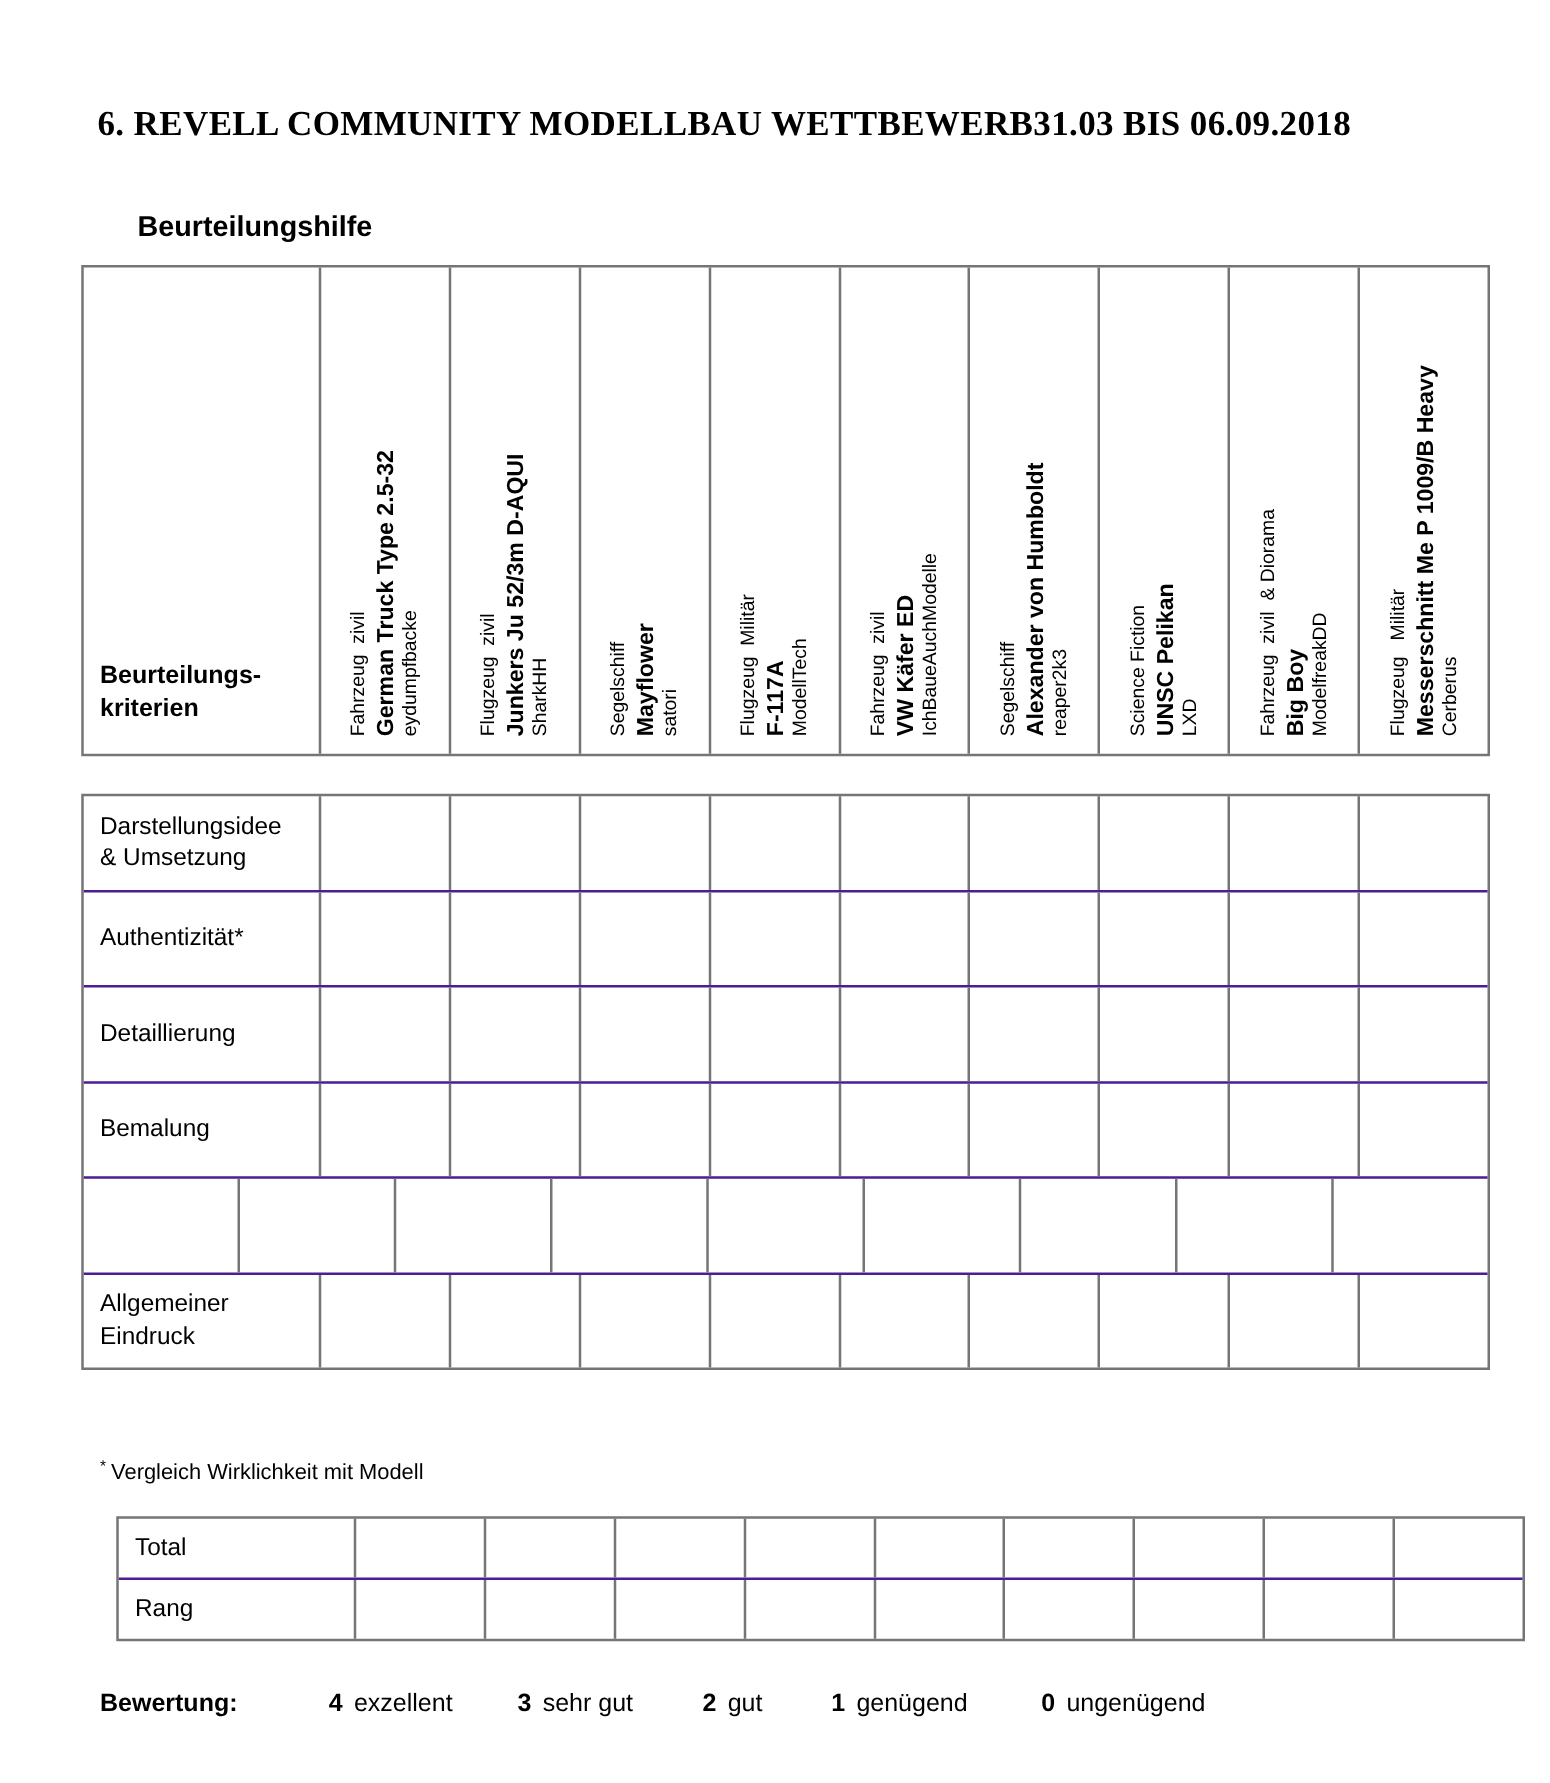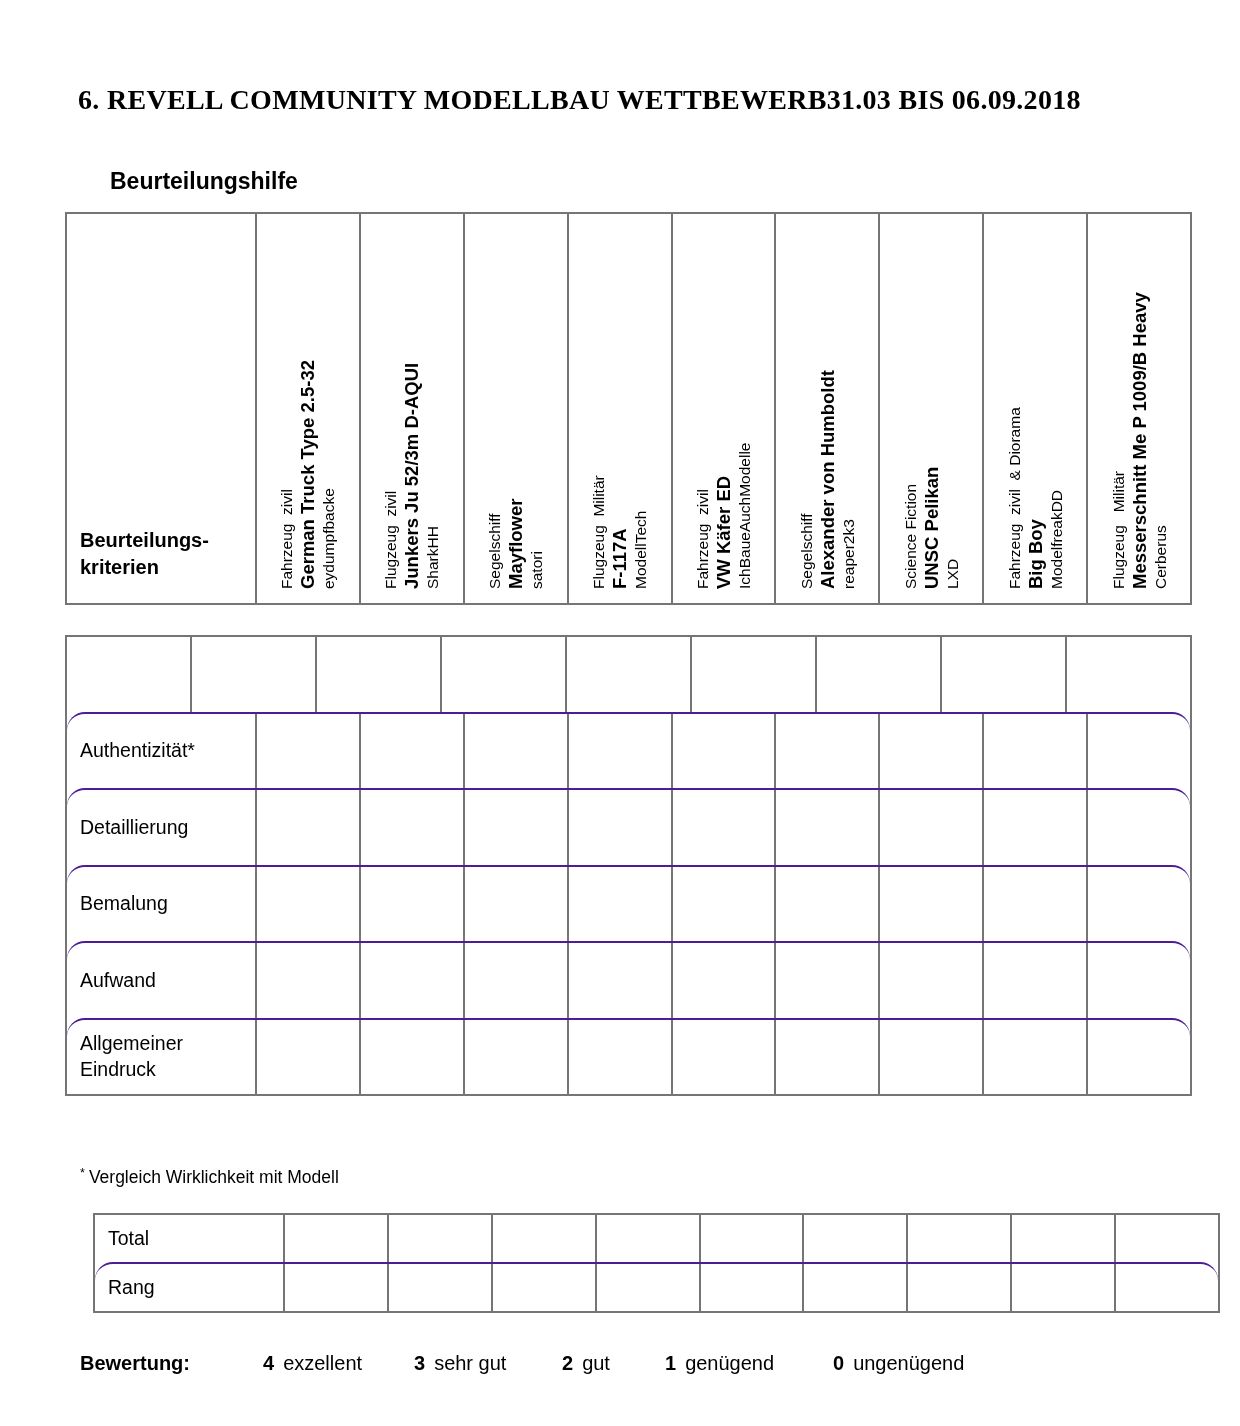--- a/index.html
+++ b/index.html
@@ -22,21 +22,21 @@
     position: absolute; left: 78px; top: 149px;
     font-size: 23px; font-weight: 700; margin-left: 32px;
   }
 
   
   .tbl {
     position: absolute; left: 65px; width: 1127px;
     border: 2px solid #757575; box-sizing: border-box;
     background: #ffffff;
   }
-  .row { display: flex; border-radius: 18px; }
+  .row { display: flex; }
   .row + .row { border-top: 2px solid #4c1d95; }
   .cell { box-sizing: border-box; }
   .cell + .cell { border-left: 2px solid #757575; }
   .label-col { flex: 0 0 188px; }
   .data-col { flex: 1 1 0; min-width: 0; }
 
   
   .entries-table { top: 212px; height: 393px; }
   .entries-table .row { height: 100%; }
   .crit-head {
@@ -170,20 +170,22 @@
             <div class="v-cat">Flugzeug   Militär</div>
             <div class="v-model">Messerschnitt Me P 1009/B Heavy</div>
             <div class="v-builder">Cerberus</div>
           </div>
         </div>
       </div>
   </section>
 
   <section class="tbl score-table">
       <div class="row">
+        <div class="cell label-col score-row-label">Darstellungsidee
+&amp; Umsetzung</div>
         <div class="cell data-col"></div>
         <div class="cell data-col"></div>
         <div class="cell data-col"></div>
         <div class="cell data-col"></div>
         <div class="cell data-col"></div>
         <div class="cell data-col"></div>
         <div class="cell data-col"></div>
         <div class="cell data-col"></div>
         <div class="cell data-col"></div>
       </div>
@@ -217,21 +219,20 @@
         <div class="cell data-col"></div>
         <div class="cell data-col"></div>
         <div class="cell data-col"></div>
         <div class="cell data-col"></div>
         <div class="cell data-col"></div>
         <div class="cell data-col"></div>
         <div class="cell data-col"></div>
         <div class="cell data-col"></div>
       </div>
       <div class="row">
-        <div class="cell label-col score-row-label">Aufwand</div>
         <div class="cell data-col"></div>
         <div class="cell data-col"></div>
         <div class="cell data-col"></div>
         <div class="cell data-col"></div>
         <div class="cell data-col"></div>
         <div class="cell data-col"></div>
         <div class="cell data-col"></div>
         <div class="cell data-col"></div>
         <div class="cell data-col"></div>
       </div>

